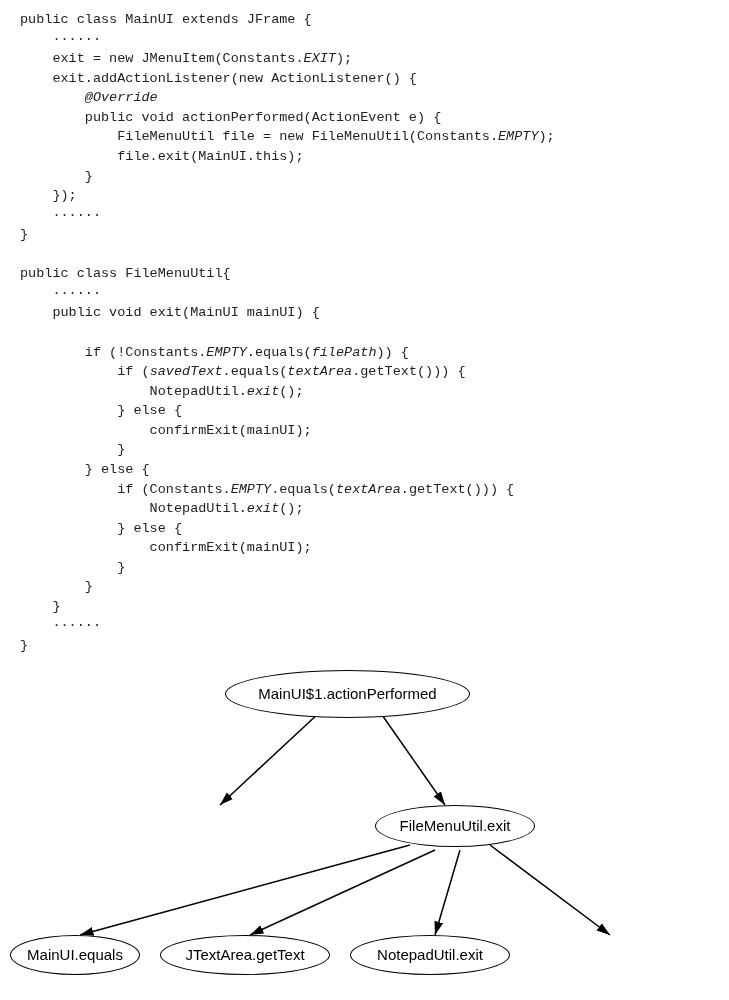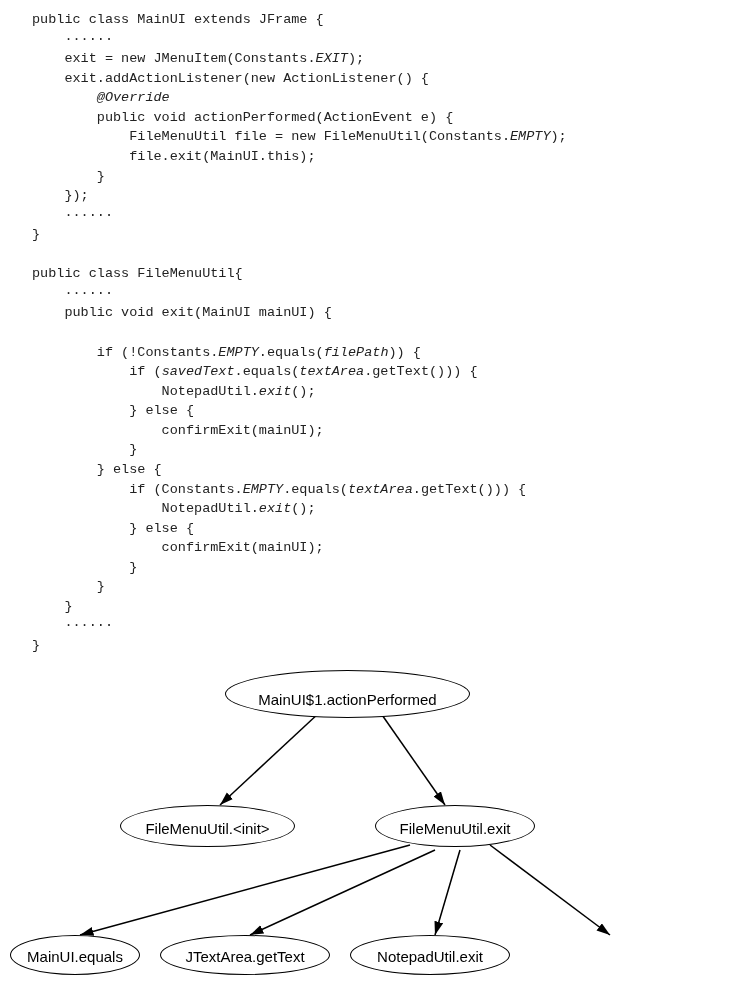--- a/index.html
+++ b/index.html
@@ -11,38 +11,38 @@
       width: 729px;
       height: 1000px;
       background: #fff;
       font-family: "Courier New", monospace;
       font-size: 13.5px;
       line-height: 1.45;
       color: #222;
       position: relative;
     }
     .code-area {
-      padding: 10px 0 0 32px;
+      padding: 10px 0 0 20px;
       white-space: pre;
     }
     .it { font-style: italic; }
     .diagram {
       position: absolute;
       left: 0;
       top: 650px;
       width: 729px;
       height: 350px;
     }
     .node {
       position: absolute;
       border: 1.5px solid #000;
       border-radius: 50%;
       background: #fff;
       display: flex;
-      align-items: flex-end;
+      align-items: center;
       justify-content: center;
       font-family: Arial, Helvetica, sans-serif;
       font-size: 15px;
       color: #000;
       padding: 6px 18px;
       white-space: nowrap;
     }
     svg.edges {
       position: absolute;
       left: 0;
@@ -105,23 +105,20 @@
     <line x1="435" y1="200" x2="250" y2="285" stroke="#000" stroke-width="1.5" marker-end="url(#arrow)"></line>
 
     <line x1="460" y1="200" x2="435" y2="285" stroke="#000" stroke-width="1.5" marker-end="url(#arrow)"></line>
 
     <line x1="490" y1="195" x2="610" y2="285" stroke="#000" stroke-width="1.5" marker-end="url(#arrow)"></line>
   </svg>
 
   <div class="node" style="left:225px; top:20px; width:245px; height:48px;">
     <span>MainUI$1.actionPerformed</span>
   </div>
-  <div class="node" style="left:120px; top:155px; width:175px; height:42px;">
-    <span>FileMenuUtil.&lt;init&gt;</span>
-  </div>
   <div class="node" style="left:375px; top:155px; width:160px; height:42px;">
     <span>FileMenuUtil.exit</span>
   </div>
   <div class="node" style="left:10px; top:285px; width:130px; height:40px;">
     <span>MainUI.equals</span>
   </div>
   <div class="node" style="left:350px; top:285px; width:160px; height:40px;">
     <span>NotepadUtil.exit</span>
   </div>
   <div class="node" style="left:160px; top:285px; width:170px; height:40px;">

